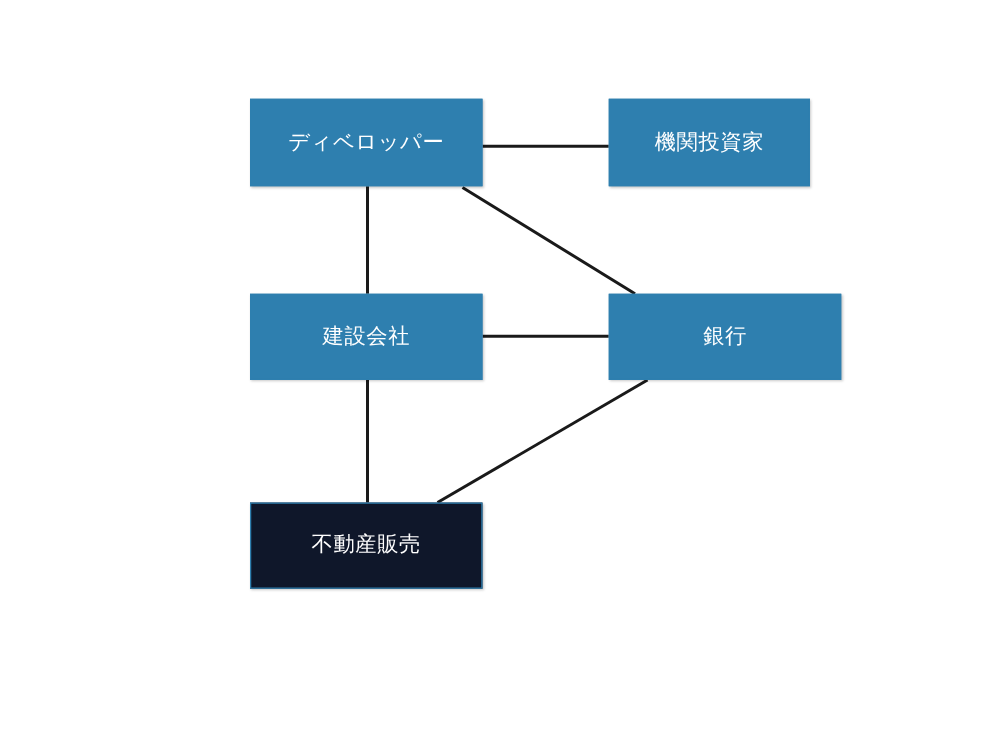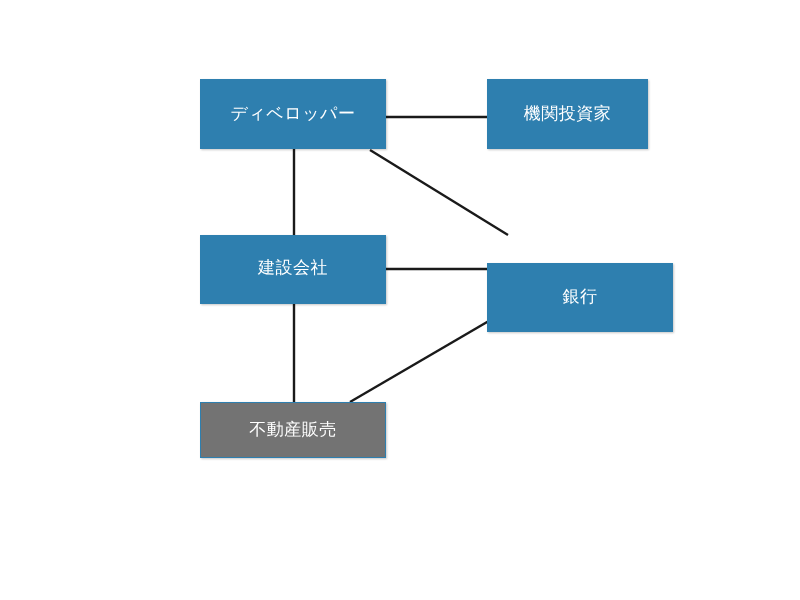--- a/index.html
+++ b/index.html
@@ -60,24 +60,24 @@
       <line x1="518" y1="304" x2="350" y2="402" stroke="#1a1a1a" stroke-width="2.4" stroke-linecap="butt"></line>
     </svg>
 
   <div id="node-layer">
       <div class="node" style="left: 200px; top: 79px; width: 186px; height: 70px; background: rgb(46, 127, 175); border-color: rgb(46, 127, 175); color: rgb(255, 255, 255);">
         <span class="node-label">ディベロッパー</span>
       </div>
       <div class="node" style="left: 487px; top: 79px; width: 161px; height: 70px; background: rgb(46, 127, 175); border-color: rgb(46, 127, 175); color: rgb(255, 255, 255);">
         <span class="node-label">機関投資家</span>
       </div>
-      <div class="node" style="left: 200px; top: 235px; width: 186px; height: 69px; background: rgb(46, 127, 175); border-color: rgb(46, 127, 175); color: rgb(255, 255, 255); font-family: Liberation Mono, monospace;">
+      <div class="node" style="left: 200px; top: 235px; width: 186px; height: 69px; background: rgb(46, 127, 175); border-color: rgb(46, 127, 175); color: rgb(255, 255, 255);">
         <span class="node-label">建設会社</span>
       </div>
-      <div class="node" style="left: 487px; top: 235px; width: 186px; height: 69px; background: rgb(46, 127, 175); border-color: rgb(46, 127, 175); color: rgb(255, 255, 255); margin-top: 28px;">
+      <div class="node" style="left: 487px; top: 235px; width: 186px; height: 69px; background: rgb(46, 127, 175); border-color: rgb(46, 127, 175); color: rgb(255, 255, 255);">
         <span class="node-label">銀行</span>
       </div>
-      <div class="node" style="left: 200px; top: 402px; width: 186px; height: 56px; background: #737373; border-color: rgb(46, 127, 175); color: rgb(255, 255, 255);">
+      <div class="node" style="left: 200px; top: 402px; width: 186px; height: 69px; background: #0f172a; border-color: rgb(46, 127, 175); color: rgb(255, 255, 255);">
         <span class="node-label">不動産販売</span>
       </div>
     </div>
 
 </div>
 
 </body></html>

